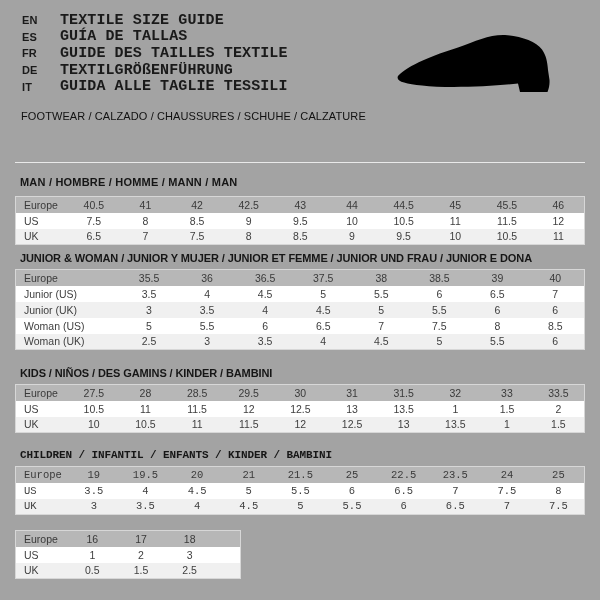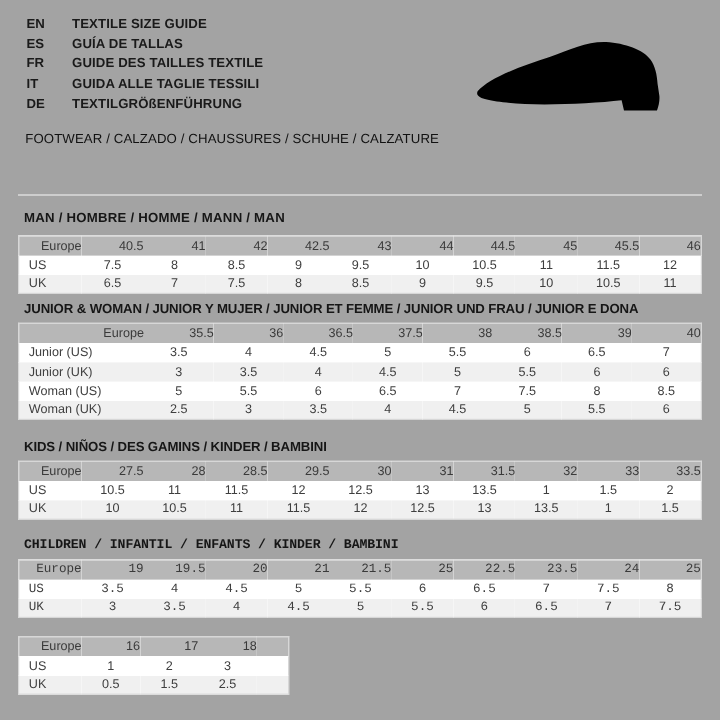--- a/index.html
+++ b/index.html
@@ -3,21 +3,21 @@
 <meta charset="utf-8">
 <style>
   html,body{margin:0;padding:0;background:#ffffff;}
   body{width:600px;height:600px;font-family:"Liberation Sans",sans-serif;}
   .page{position:relative;width:600px;height:600px;background:#a3a3a3;overflow:hidden;}
 
   
   .langs{position:absolute;left:22px;top:12px;}
   .lang-row{display:flex;height:16.6px;align-items:center;}
   .lang-code{width:38px;font-size:11px;font-weight:bold;color:#1a1a1a;letter-spacing:.1px;}
-  .lang-label{font-size:11px;font-weight:bold;color:#1a1a1a;letter-spacing:.1px;white-space:pre;}
+  .lang-label{font-size:15px;font-weight:bold;color:#1a1a1a;letter-spacing:.1px;white-space:pre;font-family:Liberation Mono, monospace;}
   .category{position:absolute;left:21px;top:110px;font-size:11px;font-weight:normal;color:#111;letter-spacing:.1px;}
 
   
   .shoe{position:absolute;left:392px;top:26px;width:180px;height:76px;}
 
   .rule{position:absolute;left:15px;top:162px;width:570px;border-top:1px solid #e9e9e9;}
 
   
   .sect{position:absolute;left:15px;width:570px;}
   .s-man{top:176px;}
@@ -30,21 +30,21 @@
 
   table{border-collapse:collapse;table-layout:fixed;width:570px;margin-top:4px;border:1px solid #d7d7d7;background:#fff;}
   .s-man table{margin-top:7px;}
   .s-babies table{width:226px;}
   tr{height:16px;}
   td{font-size:10.5px;text-align:center;padding:0;color:#3e3e3e;overflow:hidden;white-space:nowrap;}
   td.lbl{text-align:left;padding-left:8px;width:44px;}
   .s-junior td.lbl{width:96px;}
   td.filler{width:26px;}
   tr.hdr{background:#b7b7b7;}
-  tr.hdr td{color:#3a3a3a;text-align:right;}
+  tr.hdr td{color:#3a3a3a;}
   tr.alt{background:#f0f0f0;}
 </style>
 </head>
 <body>
 
 <div class="page">
 
   <div class="langs">
       <div class="lang-row">
         <span class="lang-code">EN</span>
@@ -52,26 +52,26 @@
       </div>
       <div class="lang-row">
         <span class="lang-code">ES</span>
         <span class="lang-label">GUÍA DE TALLAS</span>
       </div>
       <div class="lang-row">
         <span class="lang-code">FR</span>
         <span class="lang-label">GUIDE DES TAILLES TEXTILE</span>
       </div>
       <div class="lang-row">
+        <span class="lang-code">DE</span>
+        <span class="lang-label">TEXTILGRÖßENFÜHRUNG</span>
+      </div>
+      <div class="lang-row">
         <span class="lang-code">IT</span>
         <span class="lang-label">GUIDA ALLE TAGLIE TESSILI</span>
-      </div>
-      <div class="lang-row">
-        <span class="lang-code">DE</span>
-        <span class="lang-label">TEXTILGRÖßENFÜHRUNG</span>
       </div>
     </div>
 
   <div class="category">FOOTWEAR / CALZADO / CHAUSSURES / SCHUHE / CALZATURE</div>
 
   <svg class="shoe" viewBox="0 0 180 76" xmlns="http://www.w3.org/2000/svg">
     <path fill="#000000" d="M 6 50
       C 16 39, 42 29, 66 21.5
       C 84 15, 97 8.5, 113 9
       C 129 10, 144 15.5, 150 23.5

